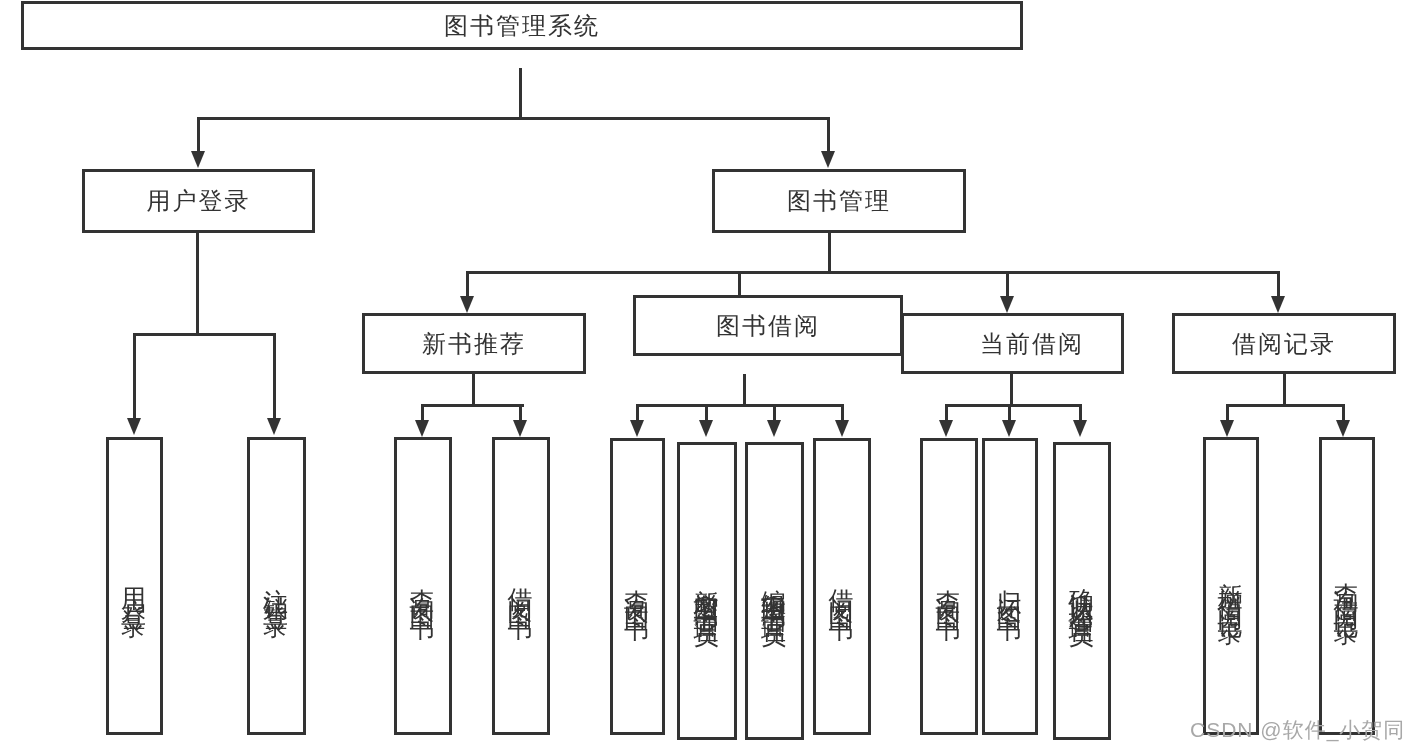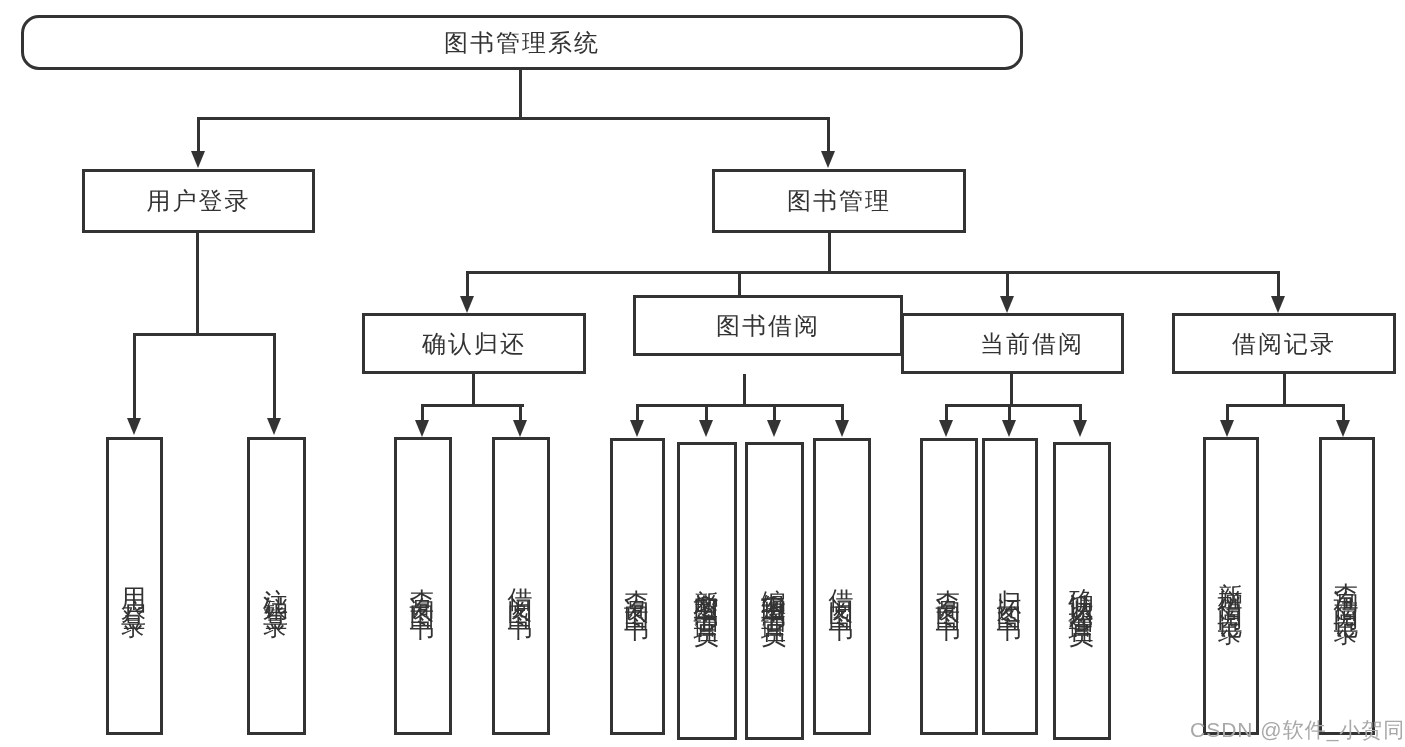--- a/index.html
+++ b/index.html
@@ -61,21 +61,21 @@
     letter-spacing:1px;
     z-index:10;
     white-space:nowrap;
   }
 </style>
 </head>
 <body>
 
 <div class="canvas">
 
-  <div class="box" style="left:21px;top:15px;width:1002px;height:55px;border-radius:18px;">
+  <div class="box" style="left:21px;top:1px;width:1002px;height:49px;">
     <span>图书管理系统</span>
   </div>
 
   <div class="vline" style="left:519px;top:68px;height:51px;"></div>
   <div class="hline" style="left:197px;top:117px;width:633px;"></div>
   <div class="vline" style="left:197px;top:117px;height:36px;"></div>
   <div class="arrow" style="left:191px;top:151px;"></div>
   <div class="vline" style="left:827px;top:117px;height:36px;"></div>
   <div class="arrow" style="left:821px;top:151px;"></div>
 
@@ -98,21 +98,21 @@
   <div class="vline" style="left:466px;top:271px;height:27px;"></div>
   <div class="arrow" style="left:460px;top:296px;"></div>
   <div class="vline" style="left:738px;top:271px;height:27px;"></div>
   <div class="arrow" style="left:732px;top:296px;"></div>
   <div class="vline" style="left:1006px;top:271px;height:27px;"></div>
   <div class="arrow" style="left:1000px;top:296px;"></div>
   <div class="vline" style="left:1277px;top:271px;height:27px;"></div>
   <div class="arrow" style="left:1271px;top:296px;"></div>
 
   <div class="box" style="left:362px;top:313px;width:224px;height:61px;">
-    <span>确认归还</span>
+    <span>新书推荐</span>
   </div>
   <div class="box" style="left:633px;top:295px;width:270px;height:61px;">
     <span>图书借阅</span>
   </div>
   <div class="box" style="left:901px;top:313px;width:223px;height:61px;padding-left:39px;">
     <span>当前借阅</span>
   </div>
   <div class="box" style="left:1172px;top:313px;width:224px;height:61px;">
     <span>借阅记录</span>
   </div>

